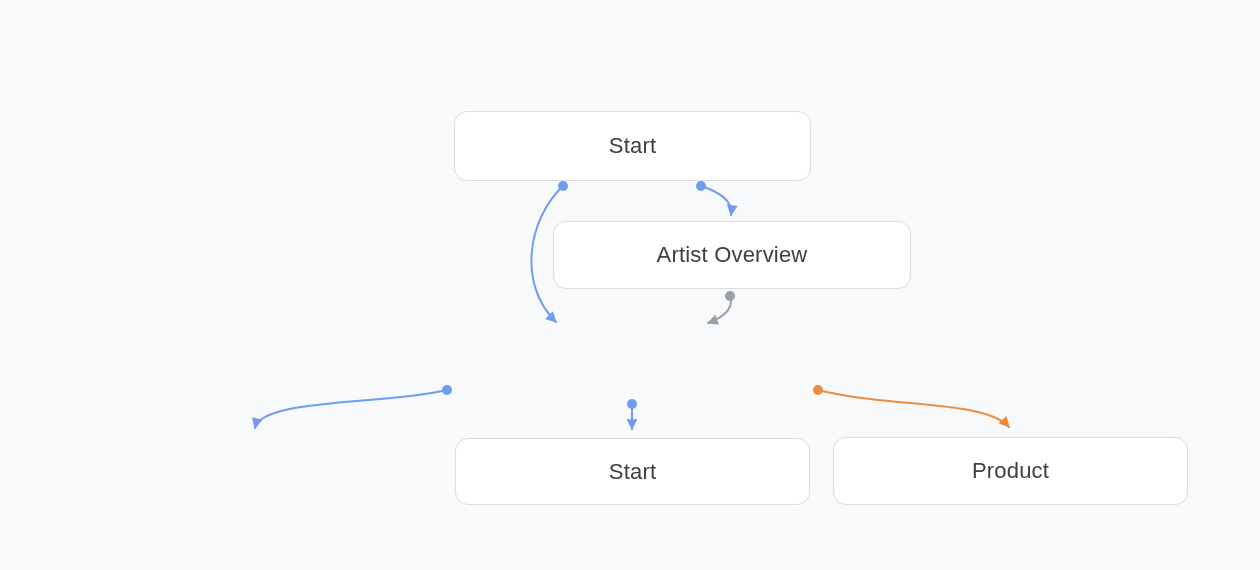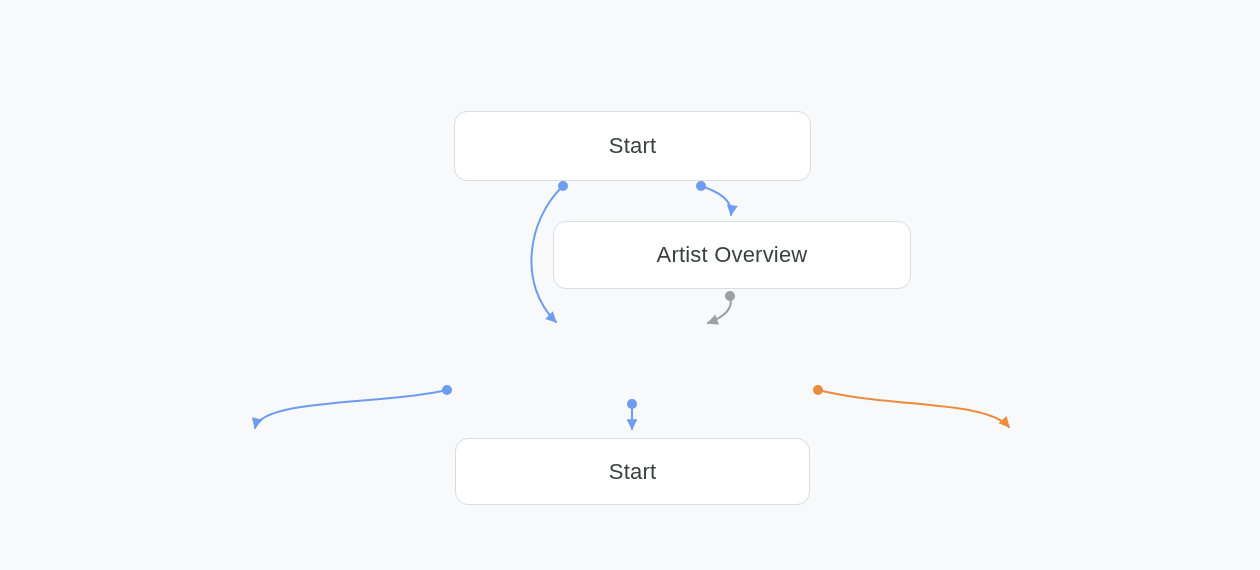--- a/index.html
+++ b/index.html
@@ -85,14 +85,17 @@
   <div class="nodes-layer">
       <div class="node" style="left: 454px; top: 111px; width: 357px; height: 70px;">
         <span class="label">Start</span>
       </div>
       <div class="node" style="left: 553px; top: 221px; width: 358px; height: 68px;">
         <span class="label">Artist Overview</span>
       </div>
       <div class="node" style="left: 455px; top: 438px; width: 355px; height: 67px;">
         <span class="label">Start</span>
       </div>
+      <div class="node" style="left: 833px; top: 437px; width: 355px; height: 68px;">
+        <span class="label">Product</span>
+      </div>
     </div>
 </div>
 
 </body></html>

